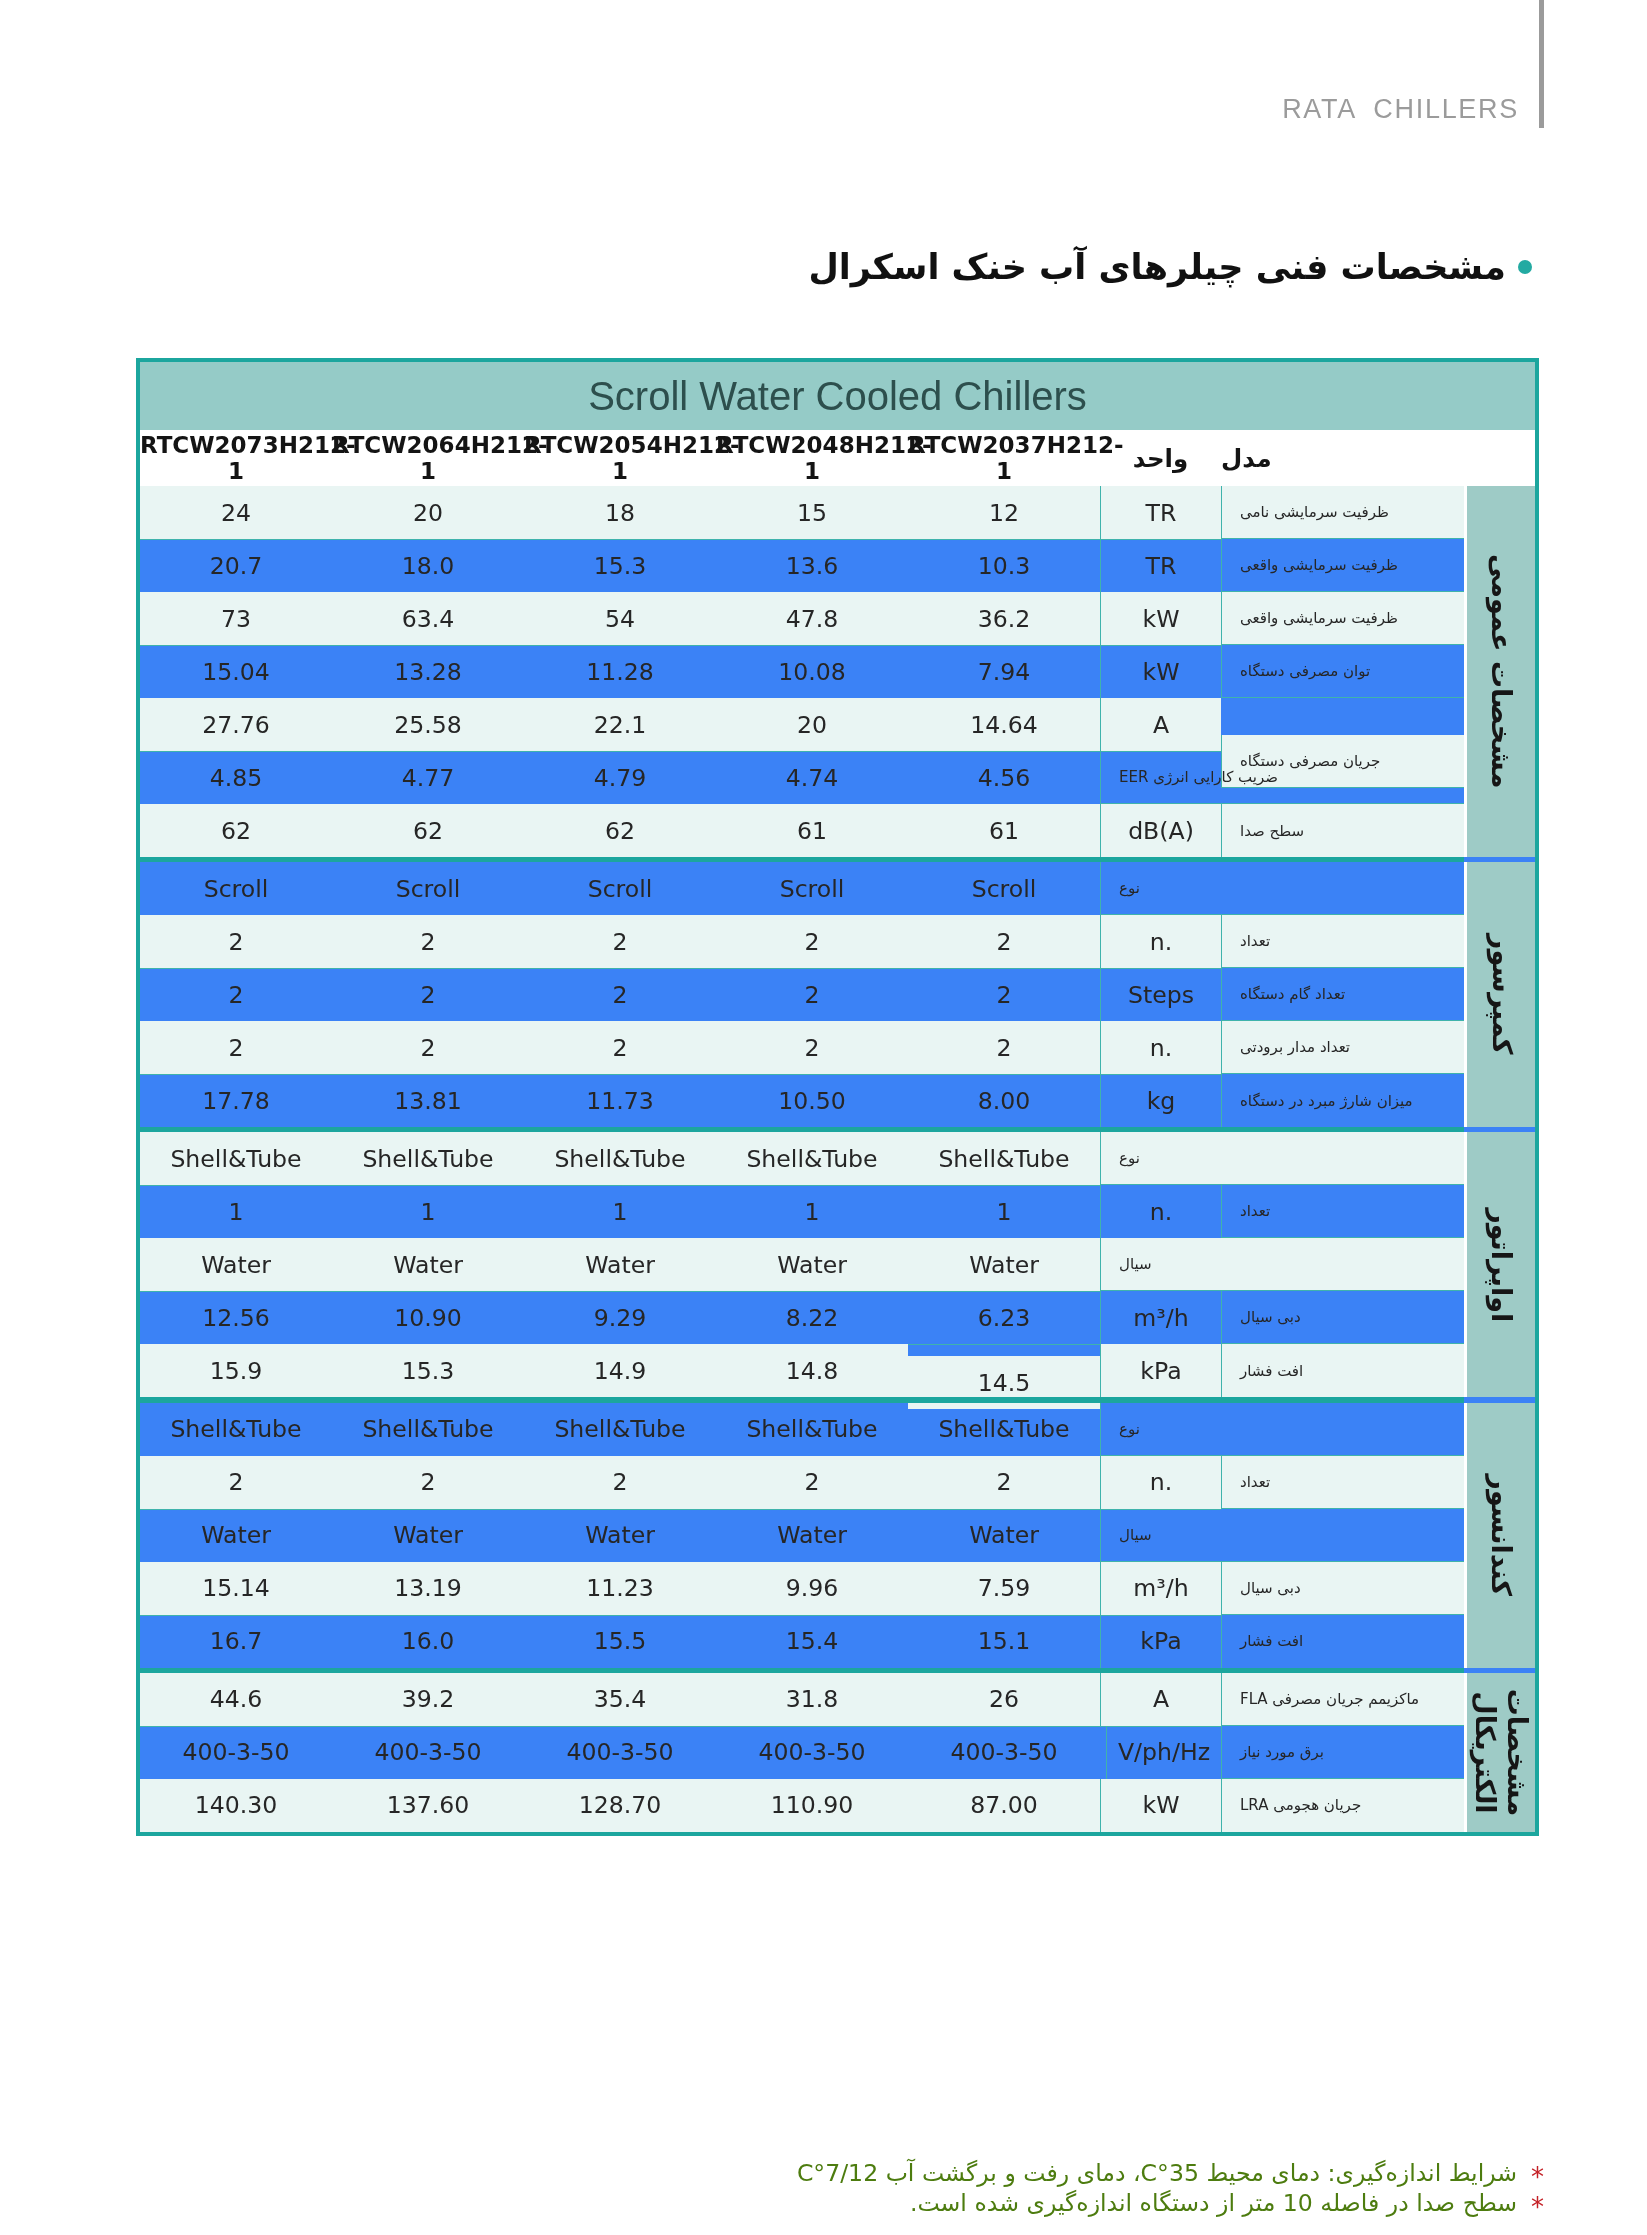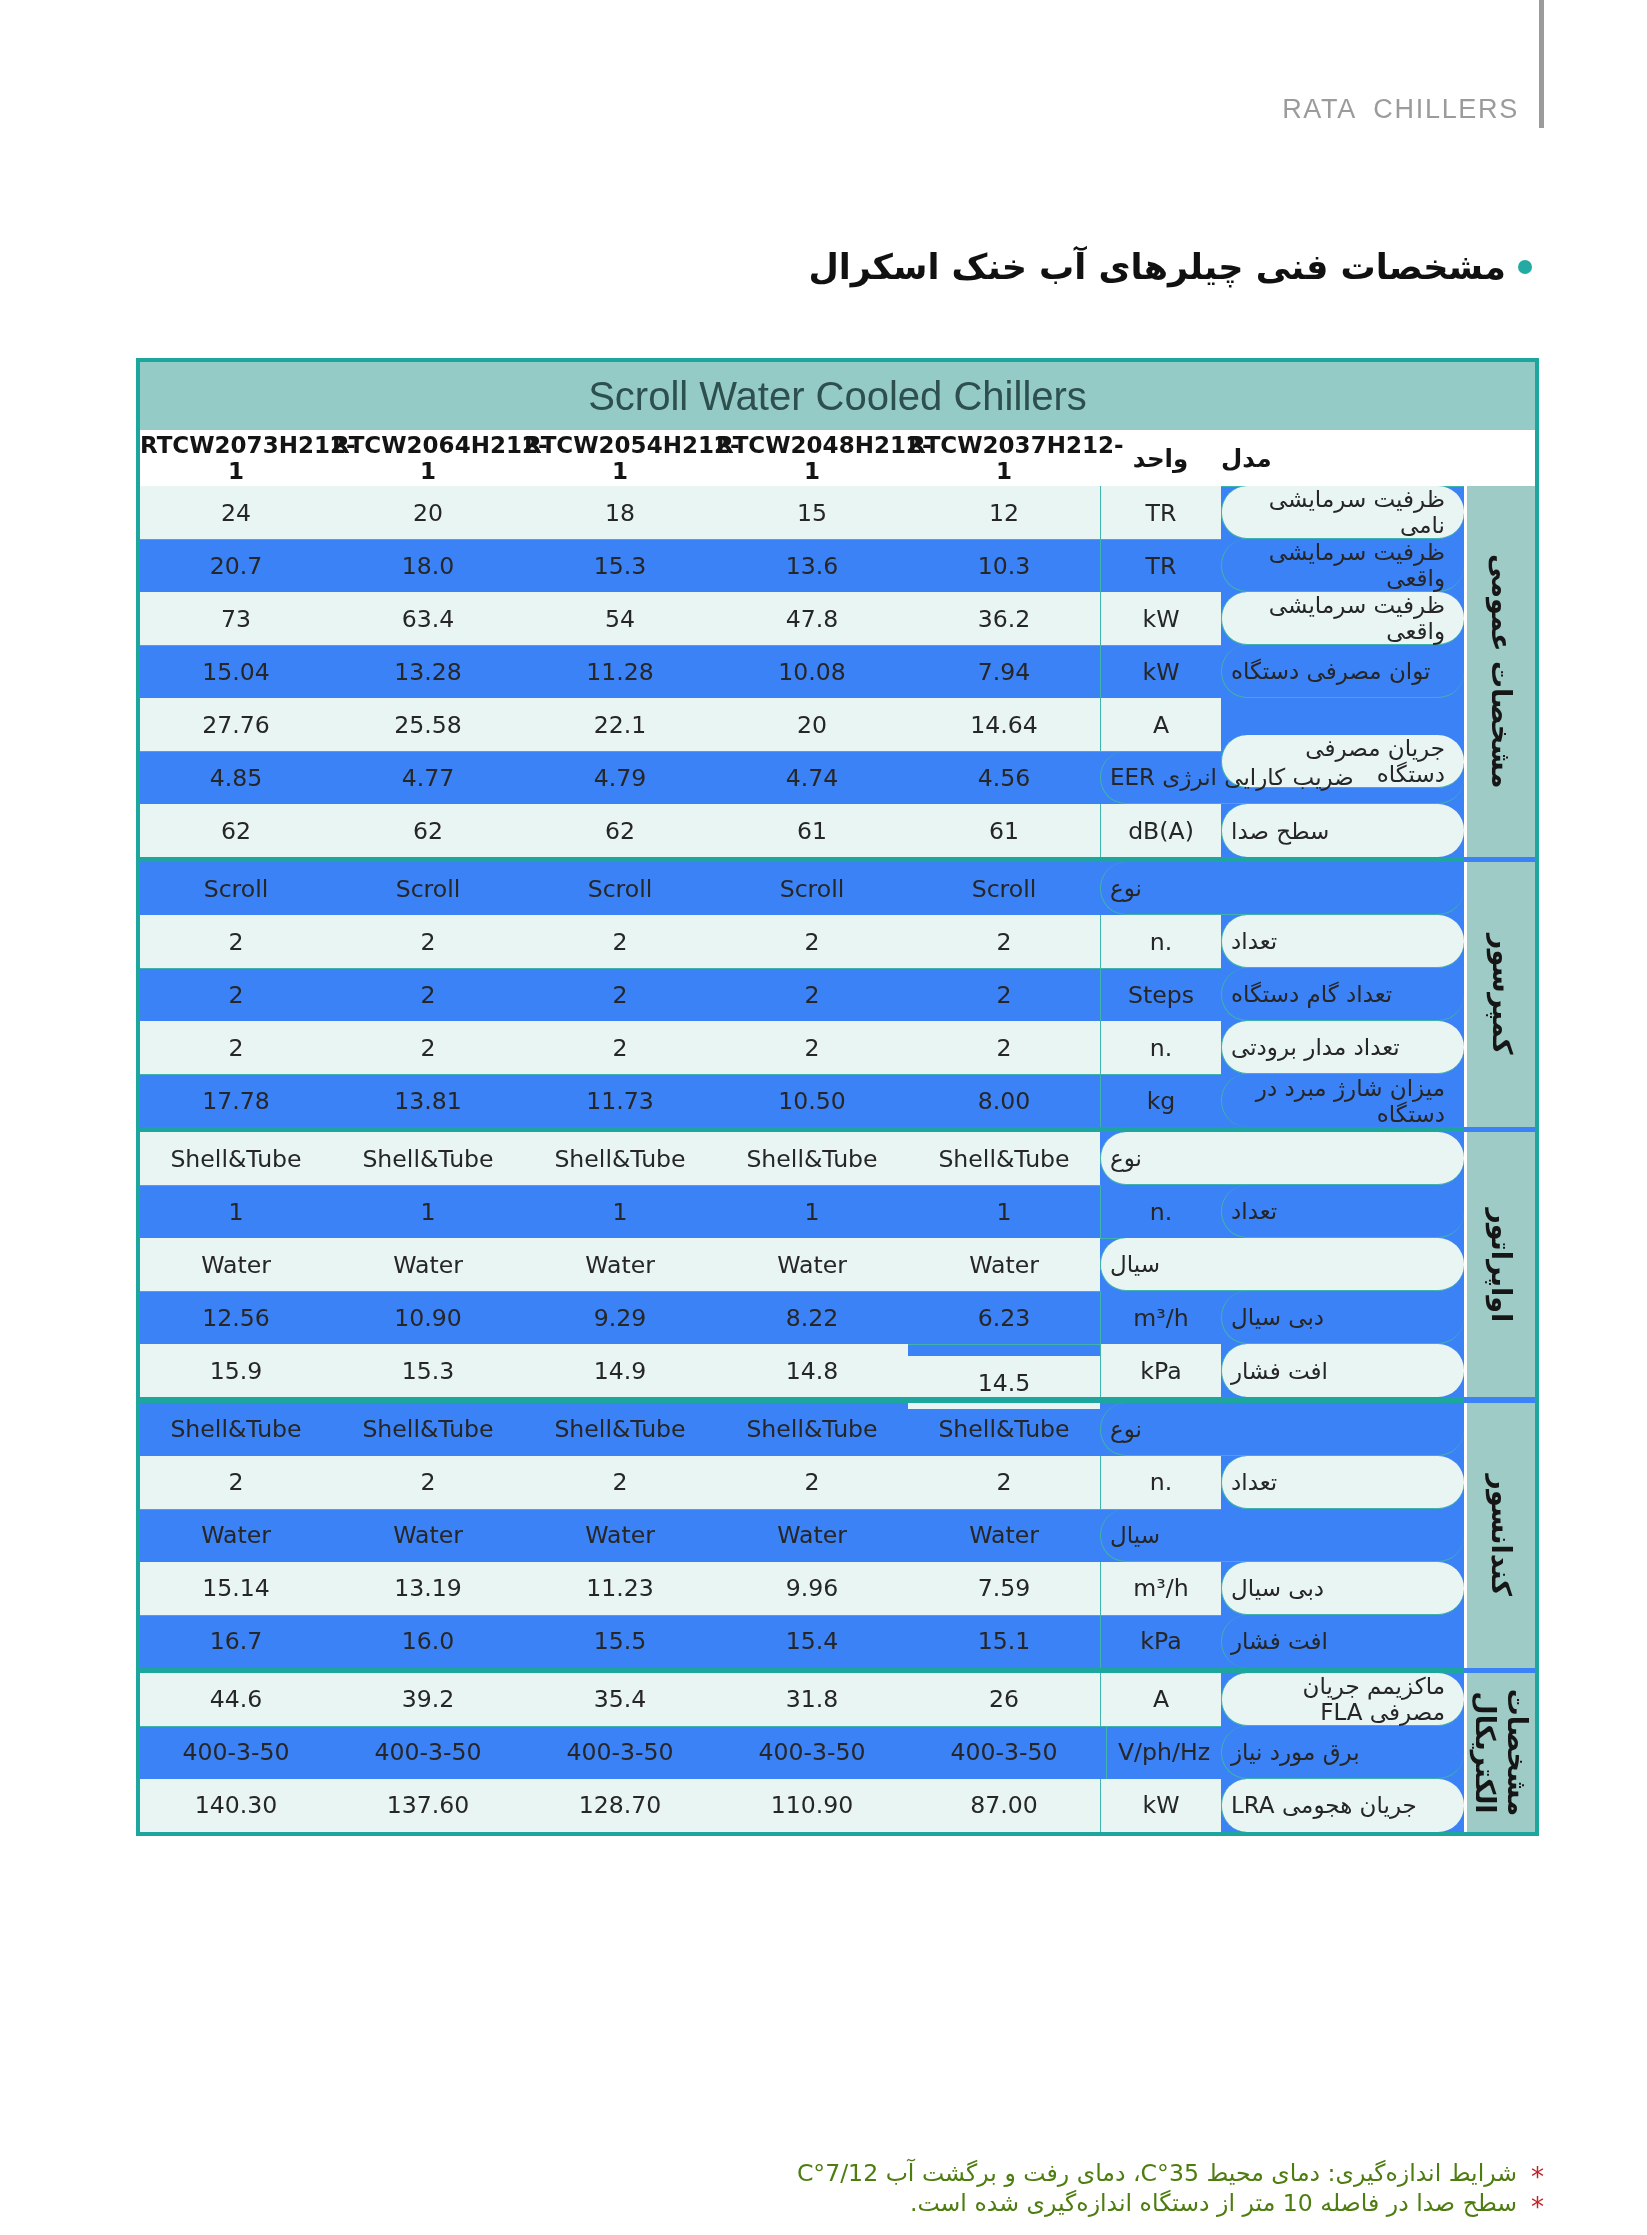--- a/index.html
+++ b/index.html
@@ -26,22 +26,22 @@
   .model-row{grid-row:2;grid-column:1/9;height:56px;border-bottom:1.7px solid #3fb3ac;
              display:flex;align-items:center;background:#ffffff;}
   .model-name{width:192px;flex:none;text-align:center;font-weight:bold;font-size:23px;color:#141414;}
   .unit-head{width:121px;flex:none;text-align:center;font-weight:bold;font-size:24.5px;direction:rtl;color:#141414;}
   .model-head{flex:1;text-align:left;direction:rtl;padding-right:21px;font-weight:bold;font-size:24.5px;color:#141414;}
 
   .cell{display:flex;align-items:center;justify-content:center;height:53px;font-size:23.6px;color:#262626;}
   .cell.shade{background:#e9f5f3;}
   .cell.rowline{border-bottom:1.7px solid #3fb3ac;}
   .cell.unit{border-left:1.7px solid #3fb3ac;}
-  .cell.lbl{border-left:1.7px solid #3fb3ac;justify-content:flex-end;direction:rtl;padding-left:9px;
-            padding-right:19px;font-size:23px;box-sizing:border-box;border-radius:26px;}
+  .cell.lbl{border-left:1.7px solid #3fb3ac;justify-content:flex-end;direction:rtl;padding-left:18px;
+            padding-right:19px;font-size:15px;box-sizing:border-box;}
   .divider{grid-column:1/8;height:5.2px;background:#1ca69e;}
   .cat{grid-column:8;background:#9ecbc6;border-left:3.5px solid #ffffff;
        display:flex;align-items:center;justify-content:center;overflow:hidden;}
   .cat span{flex:none;transform:rotate(90deg);white-space:pre;text-align:center;direction:rtl;
             font-size:27px;font-weight:bold;color:#161616;line-height:1.2;}
 
   
   .footnote{position:absolute;right:103px;display:flex;direction:rtl;align-items:center;gap:14px;}
   .fn-star{color:#c42127;font-size:26px;line-height:1;flex:none;transform:translateY(3.5px);}
   .fn-text{font-size:23.6px;color:#4d7c0f;white-space:nowrap;}

